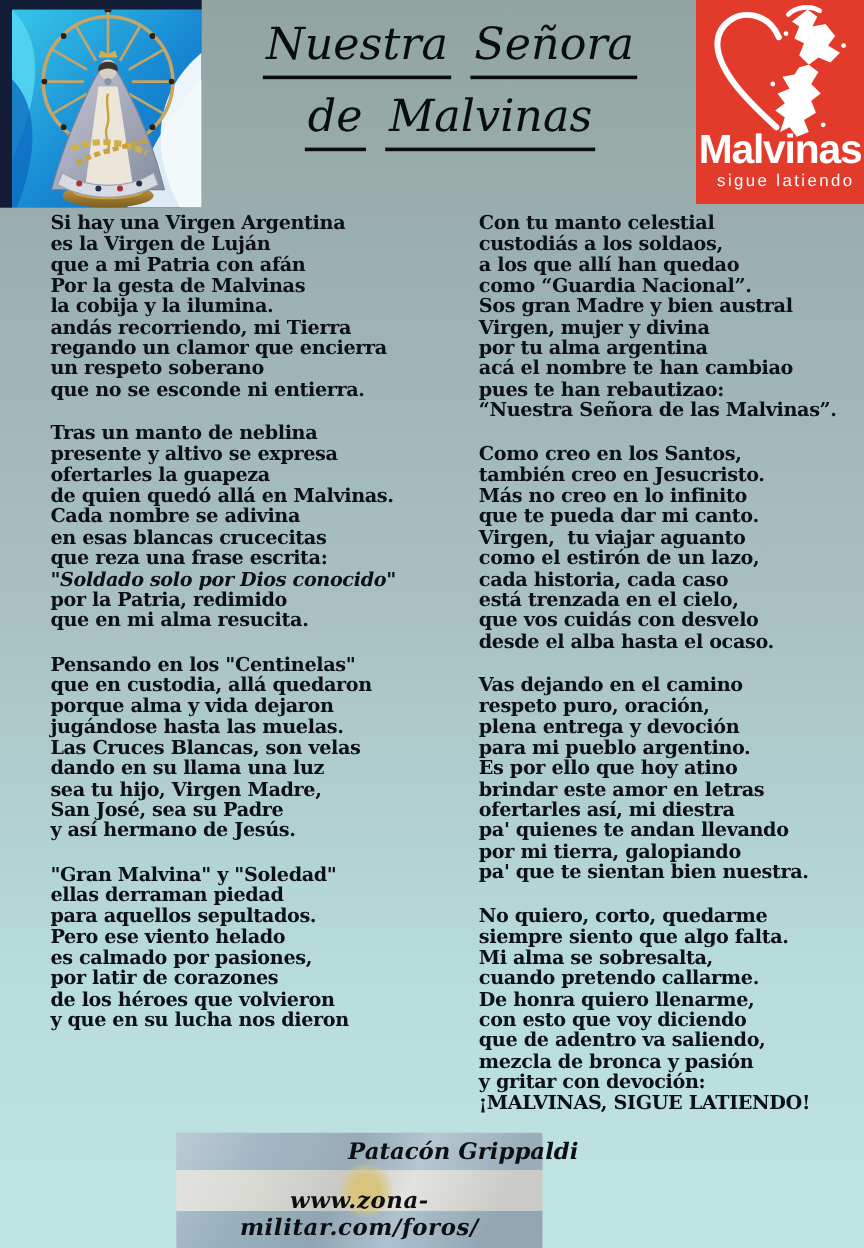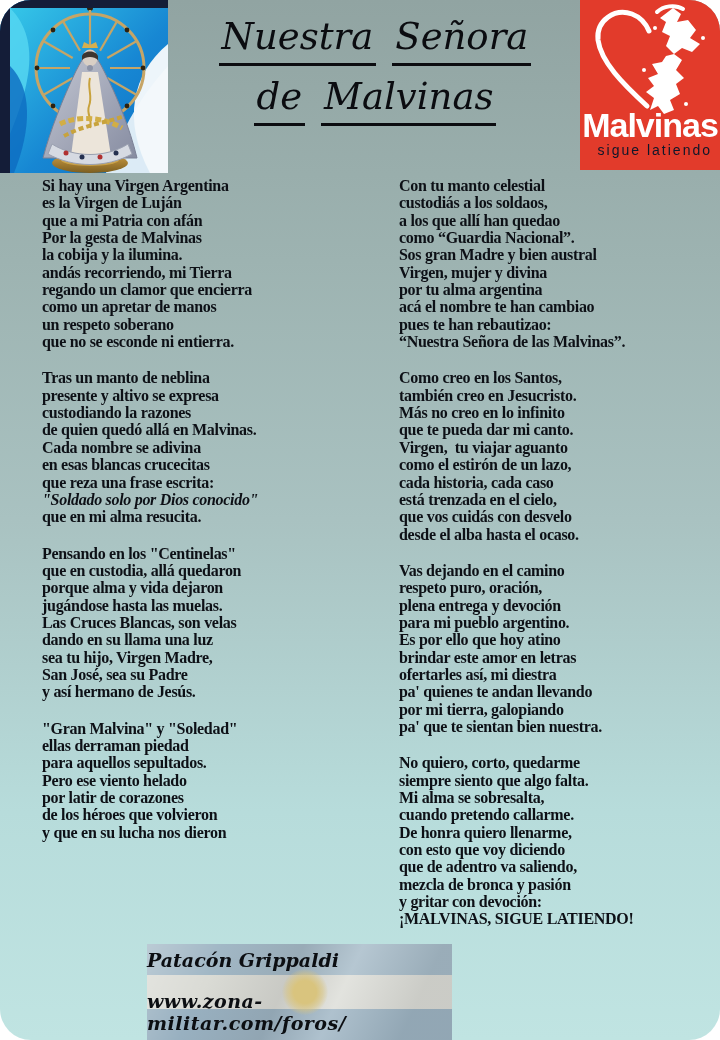--- a/index.html
+++ b/index.html
@@ -1,20 +1,19 @@
 <!DOCTYPE html>
 <html><head>
 <meta charset="utf-8">
 <style>
   html,body{margin:0;padding:0;}
   .page{
     position:relative; width:720px; height:1040px; overflow:hidden;
     background:linear-gradient(180deg,#91a4a2 0%,#9db3b1 25%,#a9c2c1 50%,#b7dcdb 78%,#c0e4e2 100%);
     font-family:"DejaVu Serif","Liberation Serif",serif;
-    border-radius:31px;
   }
   
   .statue{
     position:absolute; left:0; top:0; width:168px; height:173px;
     border-left:10px solid #141d38; border-top:8px solid #141d38;
     box-sizing:border-box; background:#1787d3;
   }
   .statue svg{display:block;}
   .title-block{
     position:absolute; left:178px; top:14px; width:394px;
@@ -25,56 +24,56 @@
   .logo{
     position:absolute; left:580px; top:0; width:140px; height:170px;
     background:#e23b2b; text-align:center;
   }
   .logo svg{display:block; margin:0 auto;}
   .logo-title{
     color:#fff; font-family:"Liberation Sans",sans-serif; font-weight:bold;
     font-size:34px; line-height:30px; letter-spacing:-1px; margin-top:-8px;
   }
   .logo-sub{
-    color:#0f172a; font-family:"Liberation Sans",sans-serif;
+    color:#ffffff; font-family:"Liberation Sans",sans-serif;
     font-size:14px; letter-spacing:2px; text-align:right; padding-right:8px; margin-top:2px;
   }
   
   .col{
     position:absolute; top:177px; width:340px;
     font-weight:bold; font-size:16px; line-height:17.35px;
     color:#0d1016; letter-spacing:-0.3px;
   }
   .col-left{left:42px;}
   .col-right{left:399px;}
-  .stanza{margin-bottom:19px;font-family:Liberation Serif, serif;}
+  .stanza{margin-bottom:19px;}
   .poem-line{white-space:pre-wrap;}
   .poem-line.em{font-style:italic;}
   
   .flag{
     position:absolute; left:147px; top:944px; width:305px; height:96px;
     background:linear-gradient(180deg,#a7bfcf 0%,#a7bfcf 32%,#e7e7e1 32%,#e7e7e1 68%,#9db7c9 68%,#9db7c9 100%);
   }
   .flag::before{ 
     content:""; position:absolute; inset:0;
     background:
       linear-gradient(115deg,rgba(255,255,255,.28) 0%,rgba(255,255,255,0) 22%,rgba(110,110,110,.16) 45%,rgba(255,255,255,.22) 62%,rgba(110,110,110,.14) 85%),
       rgba(120,128,128,.12);
   }
   .flag-sun{
     position:absolute; left:50%; top:50%; width:46px; height:46px; margin:-23px 0 0 -18px;
     border-radius:50%;
     background:radial-gradient(circle,#d9c47e 0%,#d9c47e 35%,rgba(217,196,126,.55) 55%,rgba(217,196,126,0) 72%);
   }
   .flag-author{
-    position:absolute; top:5px; width:100%; text-align:left;
-    font-weight:bold; font-style:italic; font-size:19px; color:#0c0e12;
+    position:absolute; top:5px; width:100%; text-align:right;
+    font-weight:bold; font-style:italic; font-size:19px; color:#0c0e12;margin-left:30px;
   }
   .flag-url{
-    position:absolute; bottom:6px; width:100%; text-align:left;
+    position:absolute; bottom:6px; width:100%; text-align:center;
     font-weight:bold; font-style:italic; font-size:19px; letter-spacing:0.5px; color:#0c0e12;
   }
 </style>
 </head>
 <body>
 
 <div class="page">
 
   <div class="statue">
     <svg width="158" height="165" viewBox="0 0 158 165">
@@ -174,51 +173,52 @@
 
   <div class="col col-left">
       <div class="stanza">
         <div class="poem-line">Si hay una Virgen Argentina</div>
         <div class="poem-line">es la Virgen de Luján</div>
         <div class="poem-line">que a mi Patria con afán</div>
         <div class="poem-line">Por la gesta de Malvinas</div>
         <div class="poem-line">la cobija y la ilumina.</div>
         <div class="poem-line">andás recorriendo, mi Tierra</div>
         <div class="poem-line">regando un clamor que encierra</div>
-        <div class="poem-line">como un apretar de manos</div>
         <div class="poem-line">un respeto soberano</div>
         <div class="poem-line">que no se esconde ni entierra.</div>
       </div>
       <div class="stanza">
         <div class="poem-line">Tras un manto de neblina</div>
         <div class="poem-line">presente y altivo se expresa</div>
-        <div class="poem-line">custodiando la razones</div>
+        <div class="poem-line">ofertarles la guapeza</div>
         <div class="poem-line">de quien quedó allá en Malvinas.</div>
         <div class="poem-line">Cada nombre se adivina</div>
         <div class="poem-line">en esas blancas crucecitas</div>
         <div class="poem-line">que reza una frase escrita:</div>
         <div class="poem-line em">"Soldado solo por Dios conocido"</div>
+        <div class="poem-line">por la Patria, redimido</div>
         <div class="poem-line">que en mi alma resucita.</div>
       </div>
       <div class="stanza">
         <div class="poem-line">Pensando en los "Centinelas"</div>
         <div class="poem-line">que en custodia, allá quedaron</div>
         <div class="poem-line">porque alma y vida dejaron</div>
         <div class="poem-line">jugándose hasta las muelas.</div>
         <div class="poem-line">Las Cruces Blancas, son velas</div>
         <div class="poem-line">dando en su llama una luz</div>
         <div class="poem-line">sea tu hijo, Virgen Madre,</div>
         <div class="poem-line">San José, sea su Padre</div>
         <div class="poem-line">y así hermano de Jesús.</div>
       </div>
       <div class="stanza">
         <div class="poem-line">"Gran Malvina" y "Soledad"</div>
         <div class="poem-line">ellas derraman piedad</div>
         <div class="poem-line">para aquellos sepultados.</div>
         <div class="poem-line">Pero ese viento helado</div>
+        <div class="poem-line">es calmado por pasiones,</div>
         <div class="poem-line">por latir de corazones</div>
         <div class="poem-line">de los héroes que volvieron</div>
         <div class="poem-line">y que en su lucha nos dieron</div>
       </div>
     </div>
   <div class="col col-right">
       <div class="stanza">
         <div class="poem-line">Con tu manto celestial</div>
         <div class="poem-line">custodiás a los soldaos,</div>
         <div class="poem-line">a los que allí han quedao</div>

